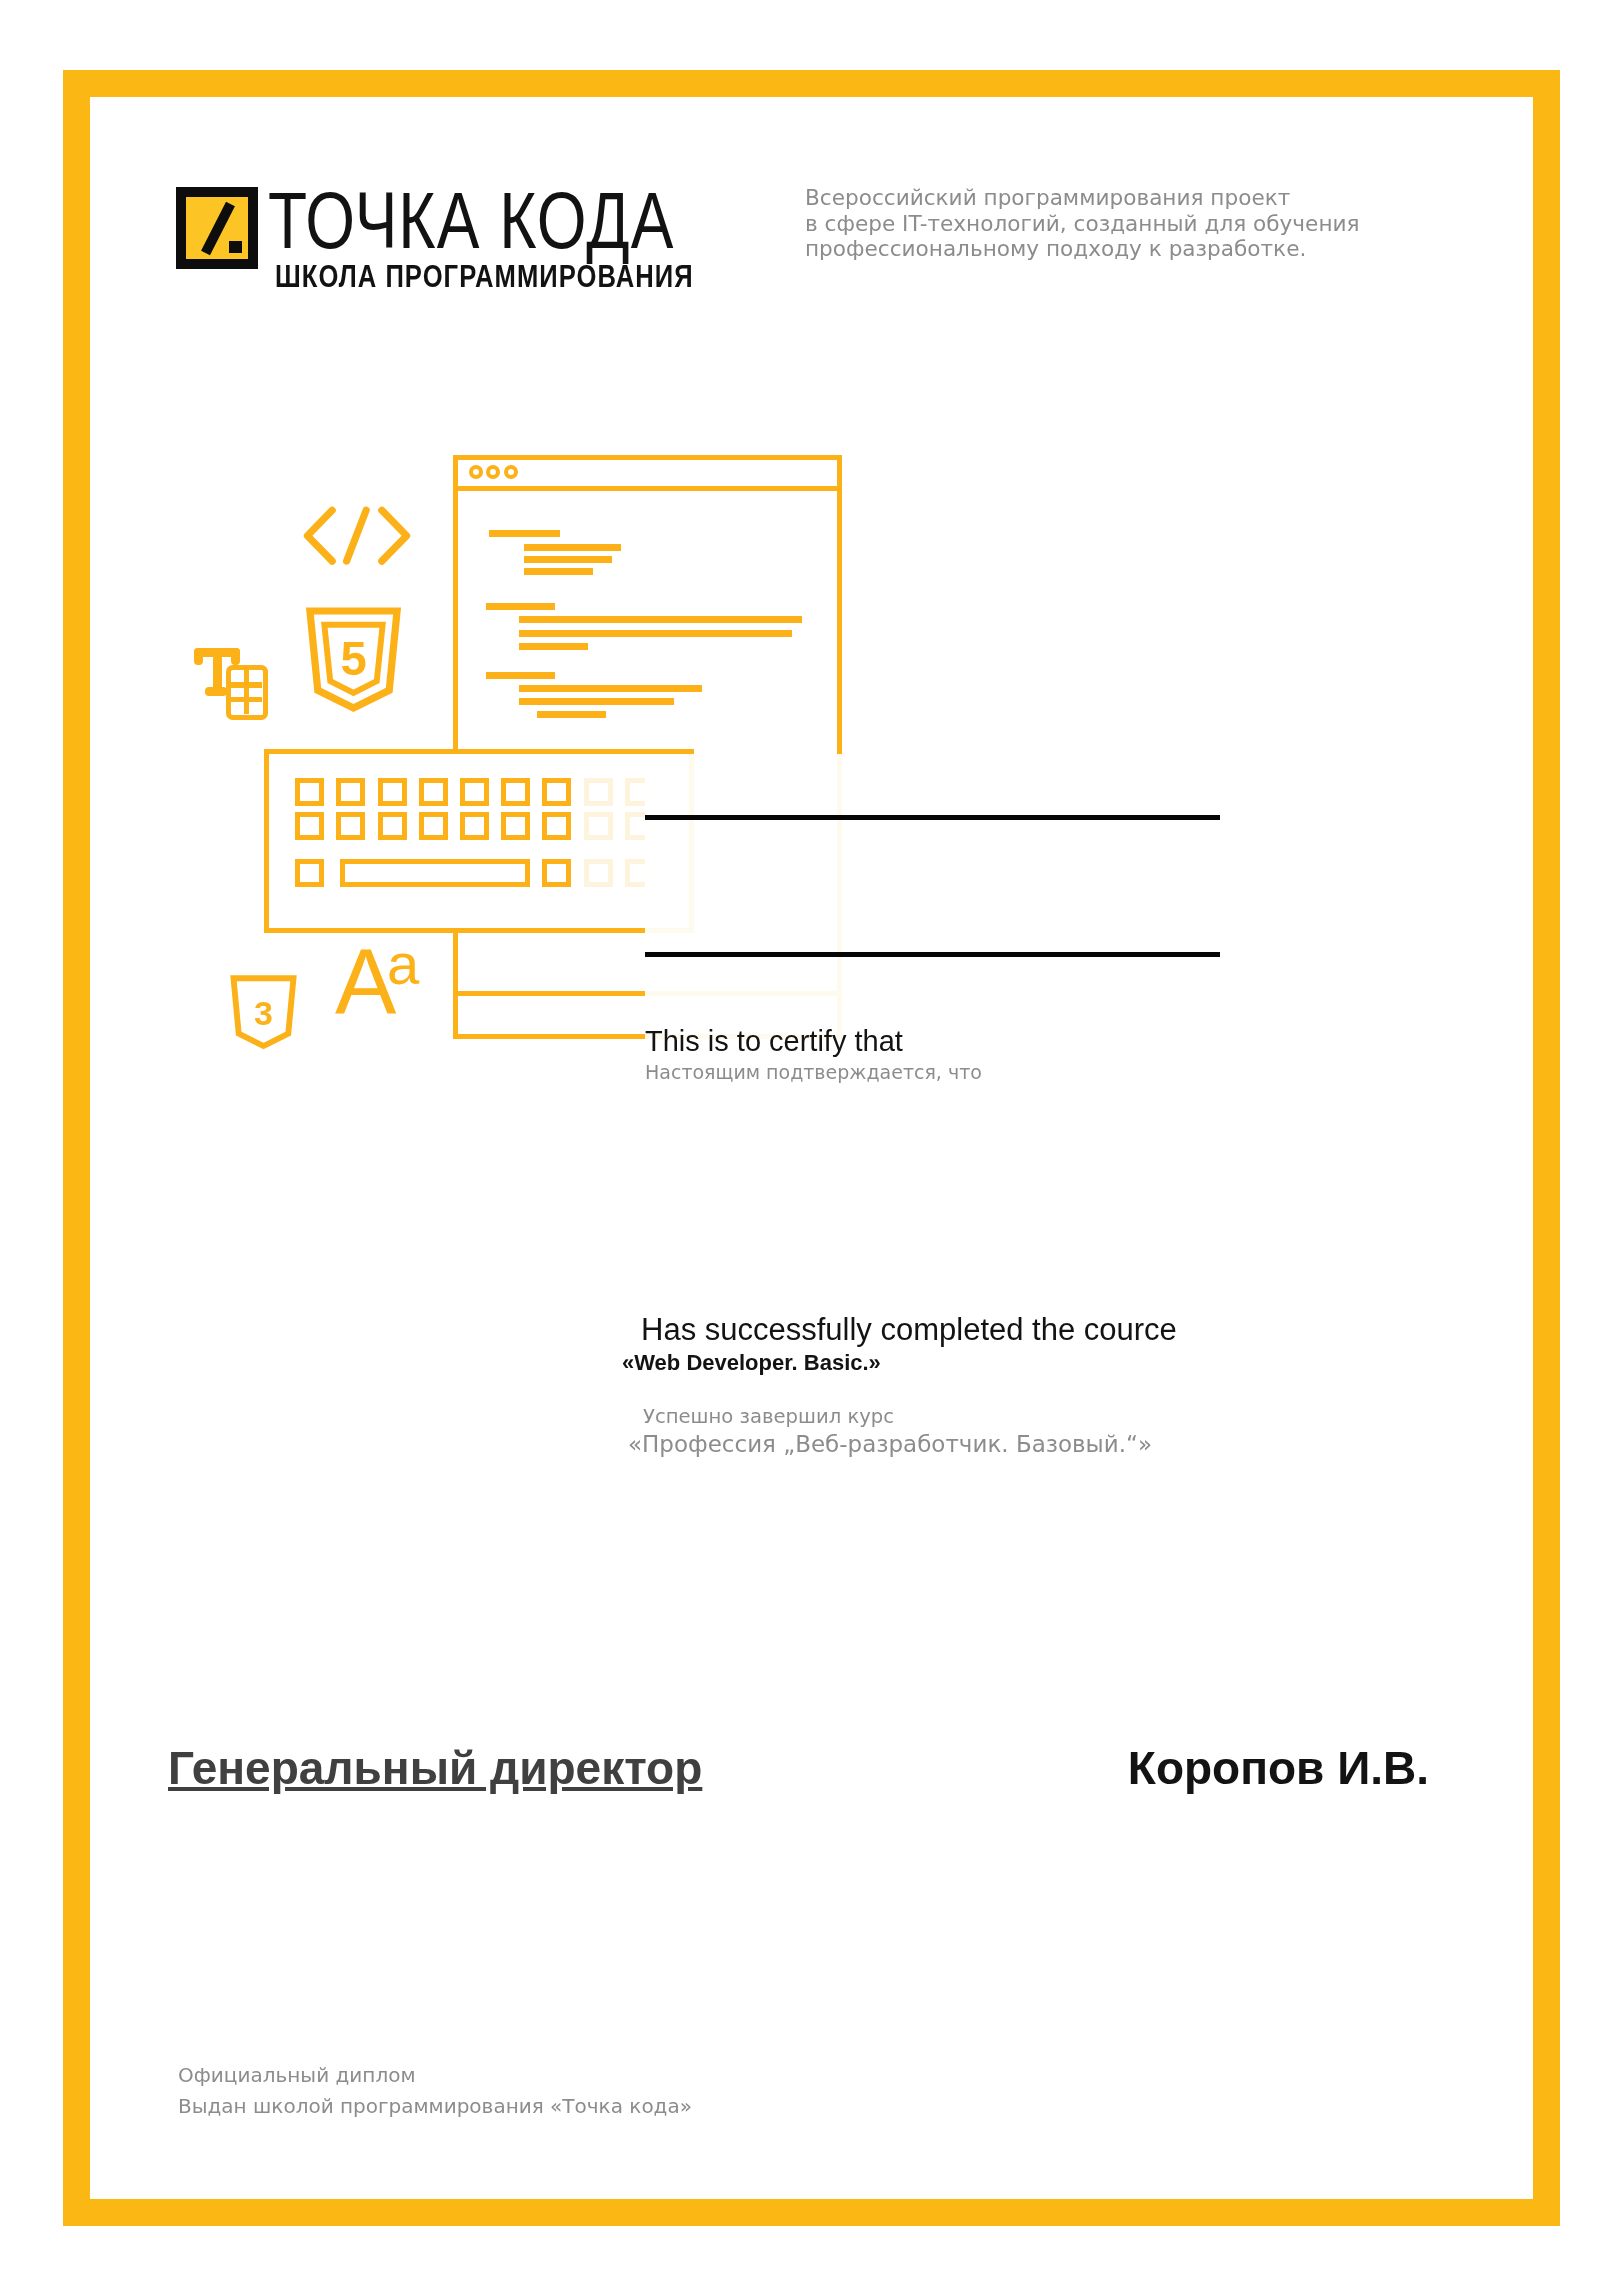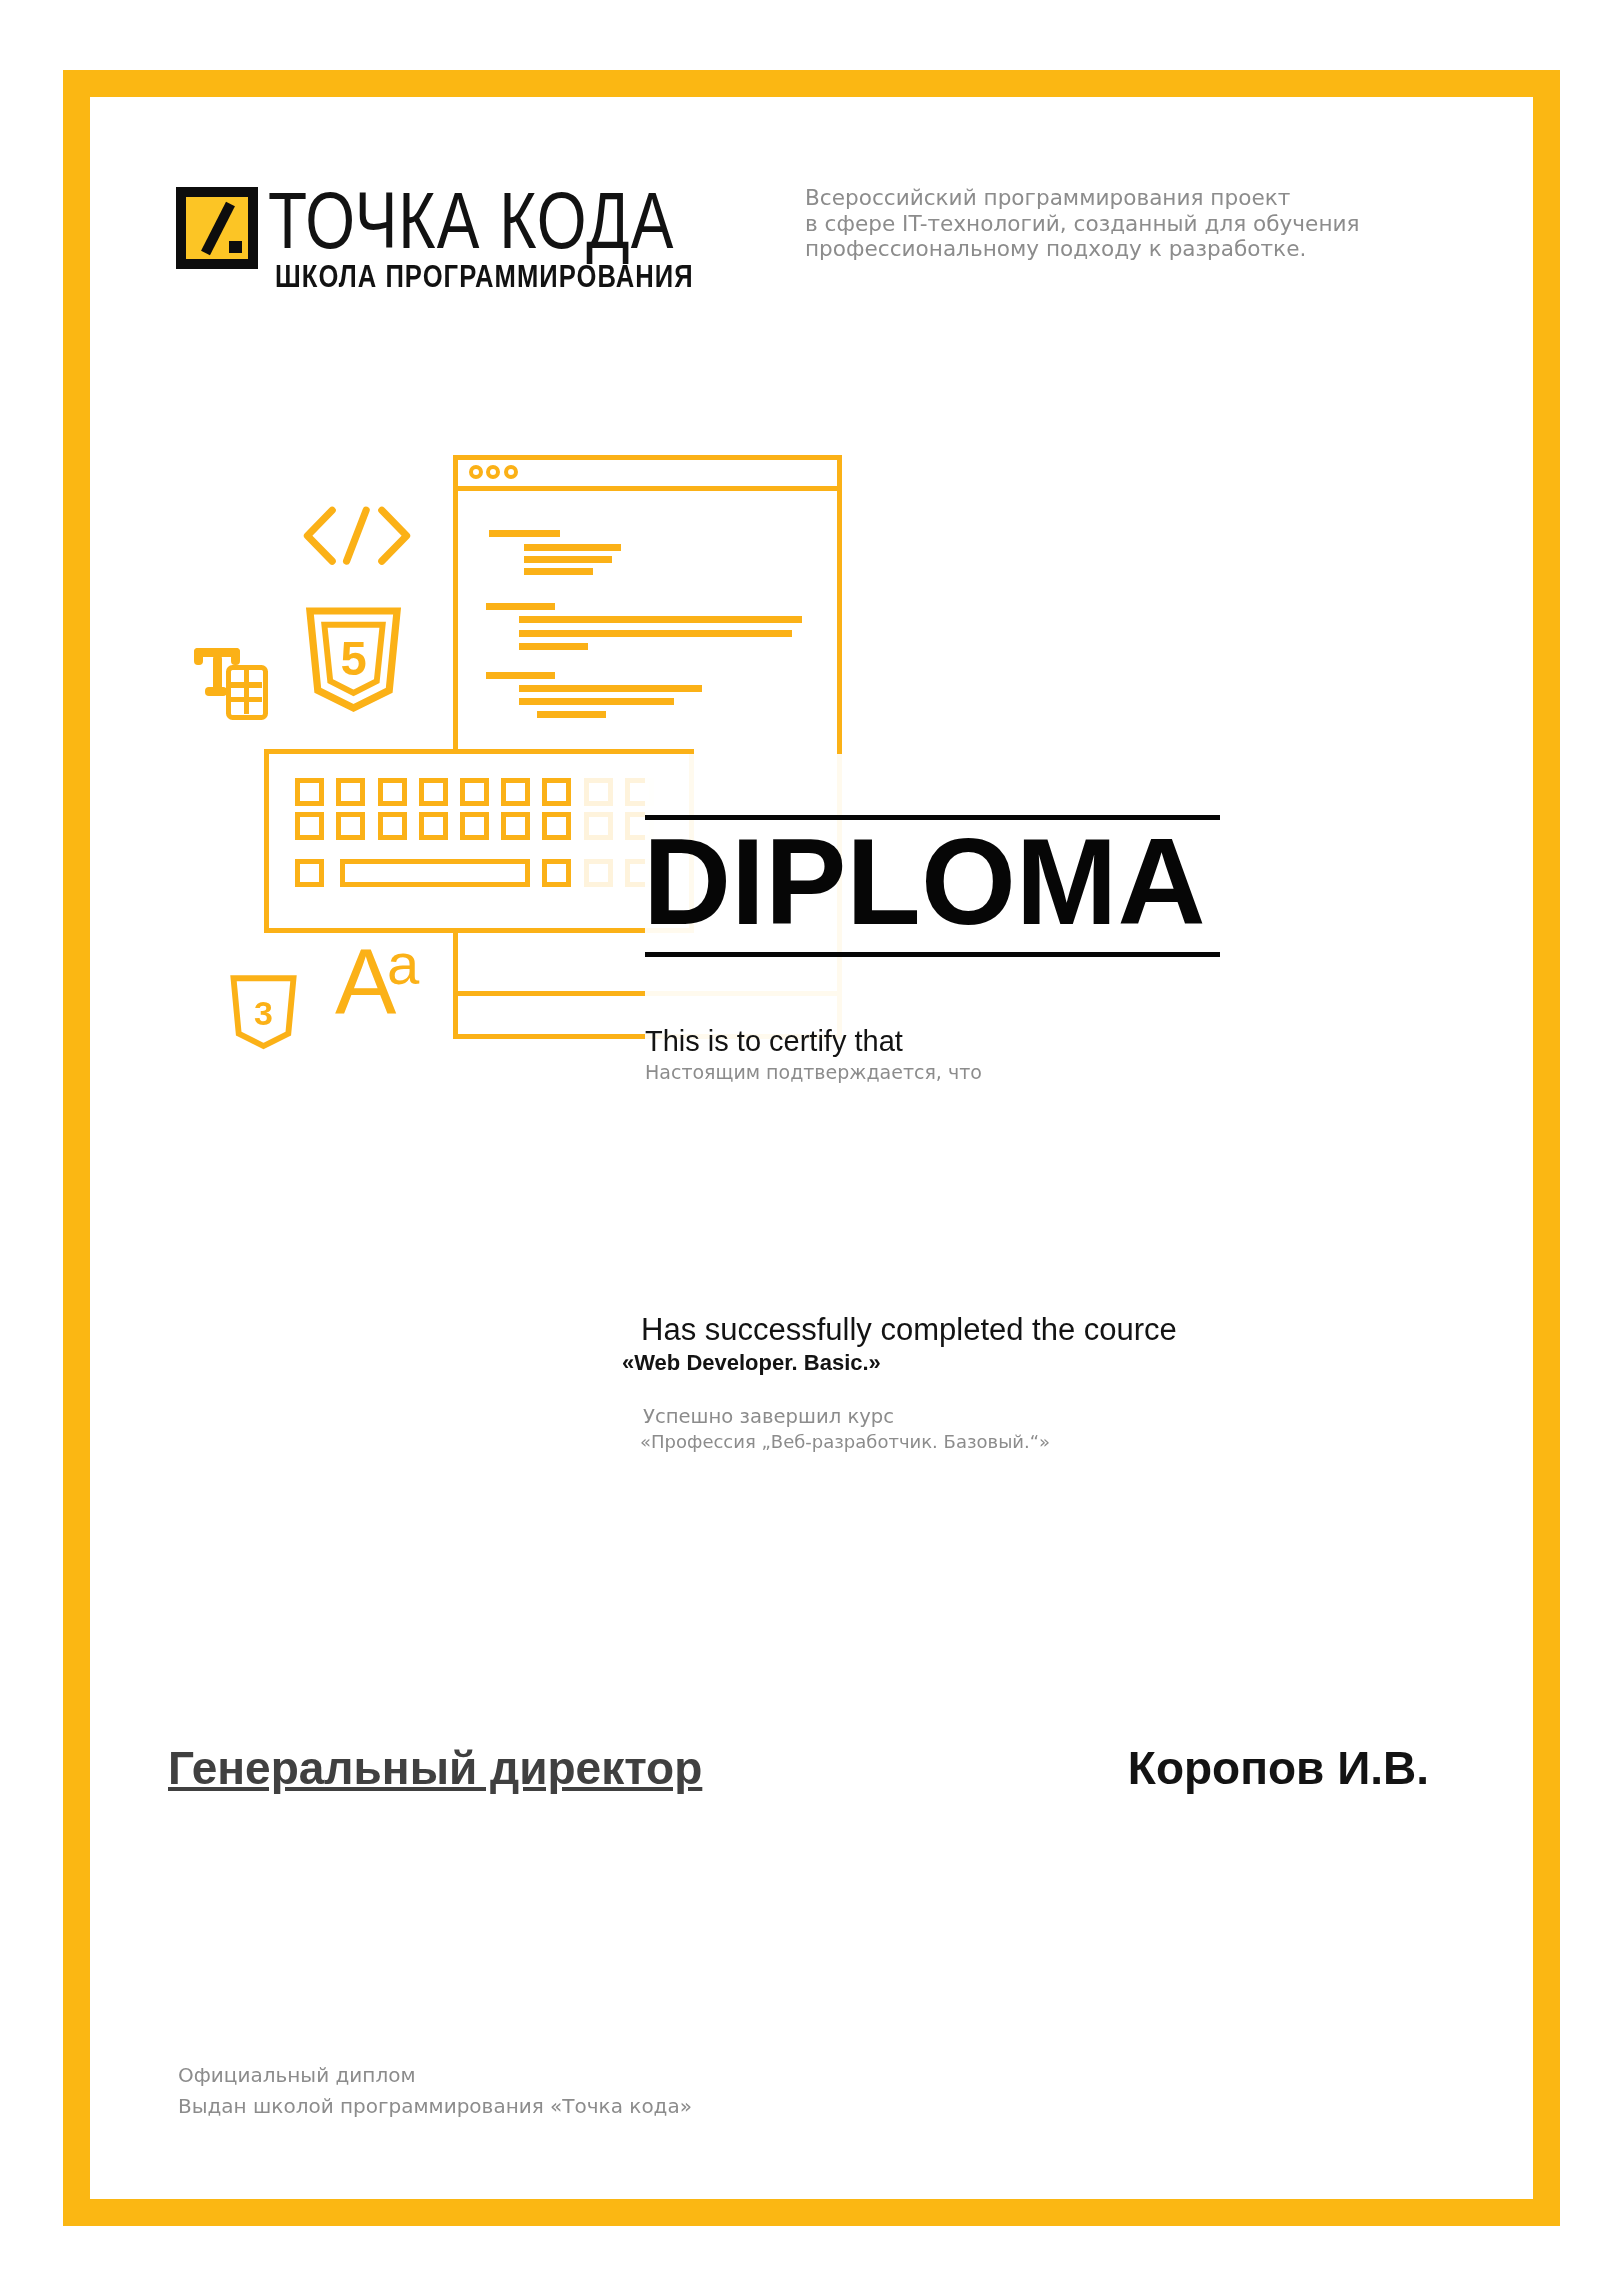--- a/index.html
+++ b/index.html
@@ -41,21 +41,21 @@
   .overlay{position:absolute;left:645px;top:754px;width:628px;height:296px;background:rgba(255,255,255,.93);}
   .dip-line{position:absolute;left:645px;width:575px;height:5.2px;background:#060606;}
   .dip-title{position:absolute;left:643px;top:821px;font-size:122px;font-weight:700;line-height:1;color:#060606;letter-spacing:0;}
   .certify-en{position:absolute;left:645px;top:1027px;font-size:29px;color:#131313;line-height:1;}
   .gray{font-family:"DejaVu Sans",sans-serif;color:#8C8C8C;line-height:1;}
   .certify-ru{position:absolute;left:645px;top:1063px;font-size:19px;}
   
   .course-en1{position:absolute;left:641px;top:1314px;font-size:31px;color:#131313;line-height:1;}
   .course-en2{position:absolute;left:622px;top:1352px;font-size:22px;font-weight:700;color:#131313;line-height:1;}
   .course-ru1{position:absolute;left:643px;top:1407px;font-size:19.6px;}
-  .course-ru2{position:absolute;left:628px;top:1433px;font-size:18px;margin-left:12px;}
+  .course-ru2{position:absolute;left:628px;top:1433px;font-size:23px;}
   
   .sig-role{position:absolute;left:168px;top:1745px;font-size:46px;font-weight:700;color:#404040;line-height:1;text-decoration:underline;}
   .sig-name{position:absolute;right:194px;top:1745px;font-size:46px;font-weight:700;color:#131313;line-height:1;}
   .footer-1{position:absolute;left:178px;top:2065px;font-size:20px;}
   .footer-2{position:absolute;left:178px;top:2096px;font-size:20px;}
   svg{display:block;}
 </style>
 </head>
 <body>
 
@@ -165,21 +165,20 @@
       <text x="51" y="76" text-anchor="middle" font-family="Liberation Sans, sans-serif" font-size="52" font-weight="bold" fill="#FBB117">3</text>
     </svg>
   </div>
 
   <div class="aa-big">A</div>
   <div class="aa-small">a</div>
 
   <div class="overlay"></div>
 
   <div class="dip-line" style="top:815px;"></div>
-  <div class="dip-title">DIPLOMA</div>
   <div class="dip-line" style="top:952px;"></div>
 
   <div class="certify-en">This is to certify that</div>
   <div class="certify-ru gray">Настоящим подтверждается, что</div>
 
   <div class="course-en1">Has successfully completed the cource</div>
   <div class="course-en2">«Web Developer. Basic.»</div>
   <div class="course-ru1 gray">Успешно завершил курс</div>
   <div class="course-ru2 gray">«Профессия „Веб-разработчик. Базовый.“»</div>
 

